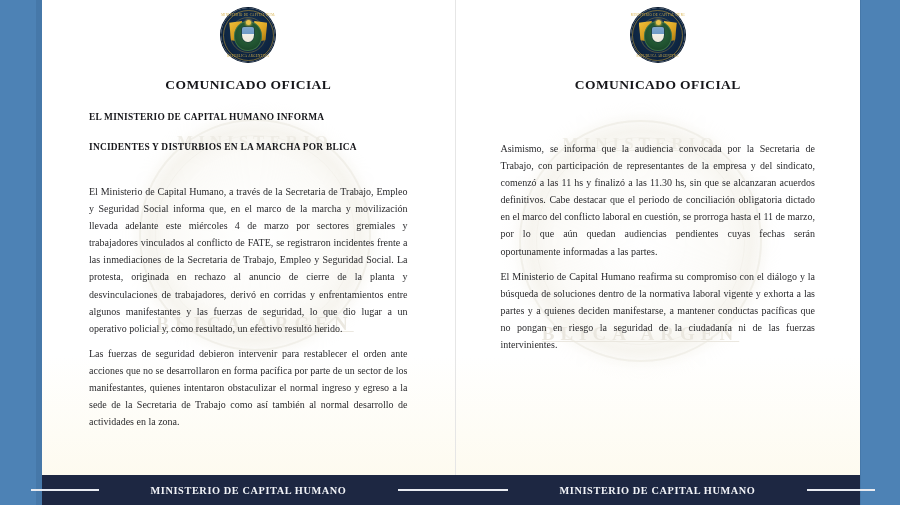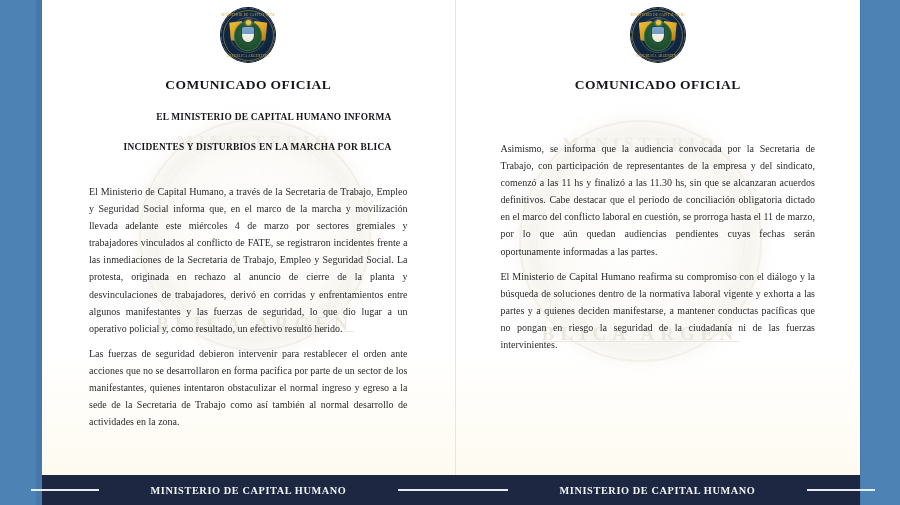--- a/index.html
+++ b/index.html
@@ -206,27 +206,27 @@
     font-weight: bold;
     font-size: 13.5px;
     letter-spacing: 0.4px;
     color: #16161a;
     margin: 4px;
   }
   .page.left .title  { margin-top: 15px; }
   .page.right .title { margin-top: 15px; font-size: 13.5px; }
 
   .subtitle {
-    text-align: right;
+    text-align: left;
     font-family: "Liberation Serif", serif;
     font-weight: bold;
     font-size: 9.4px;
     letter-spacing: 0.25px;
     color: #16161a;
-    margin: 16px;
+    margin: 0;
   }
   .subtitle.s1 { margin-top: 19px; }
   .subtitle.s2 { margin-top: 20px; }
 
   .body-text {
     font-family: "Liberation Serif", serif;
     font-size: 10px;
     line-height: 17.1px;
     color: #2b2b2e;
     text-align: justify;

